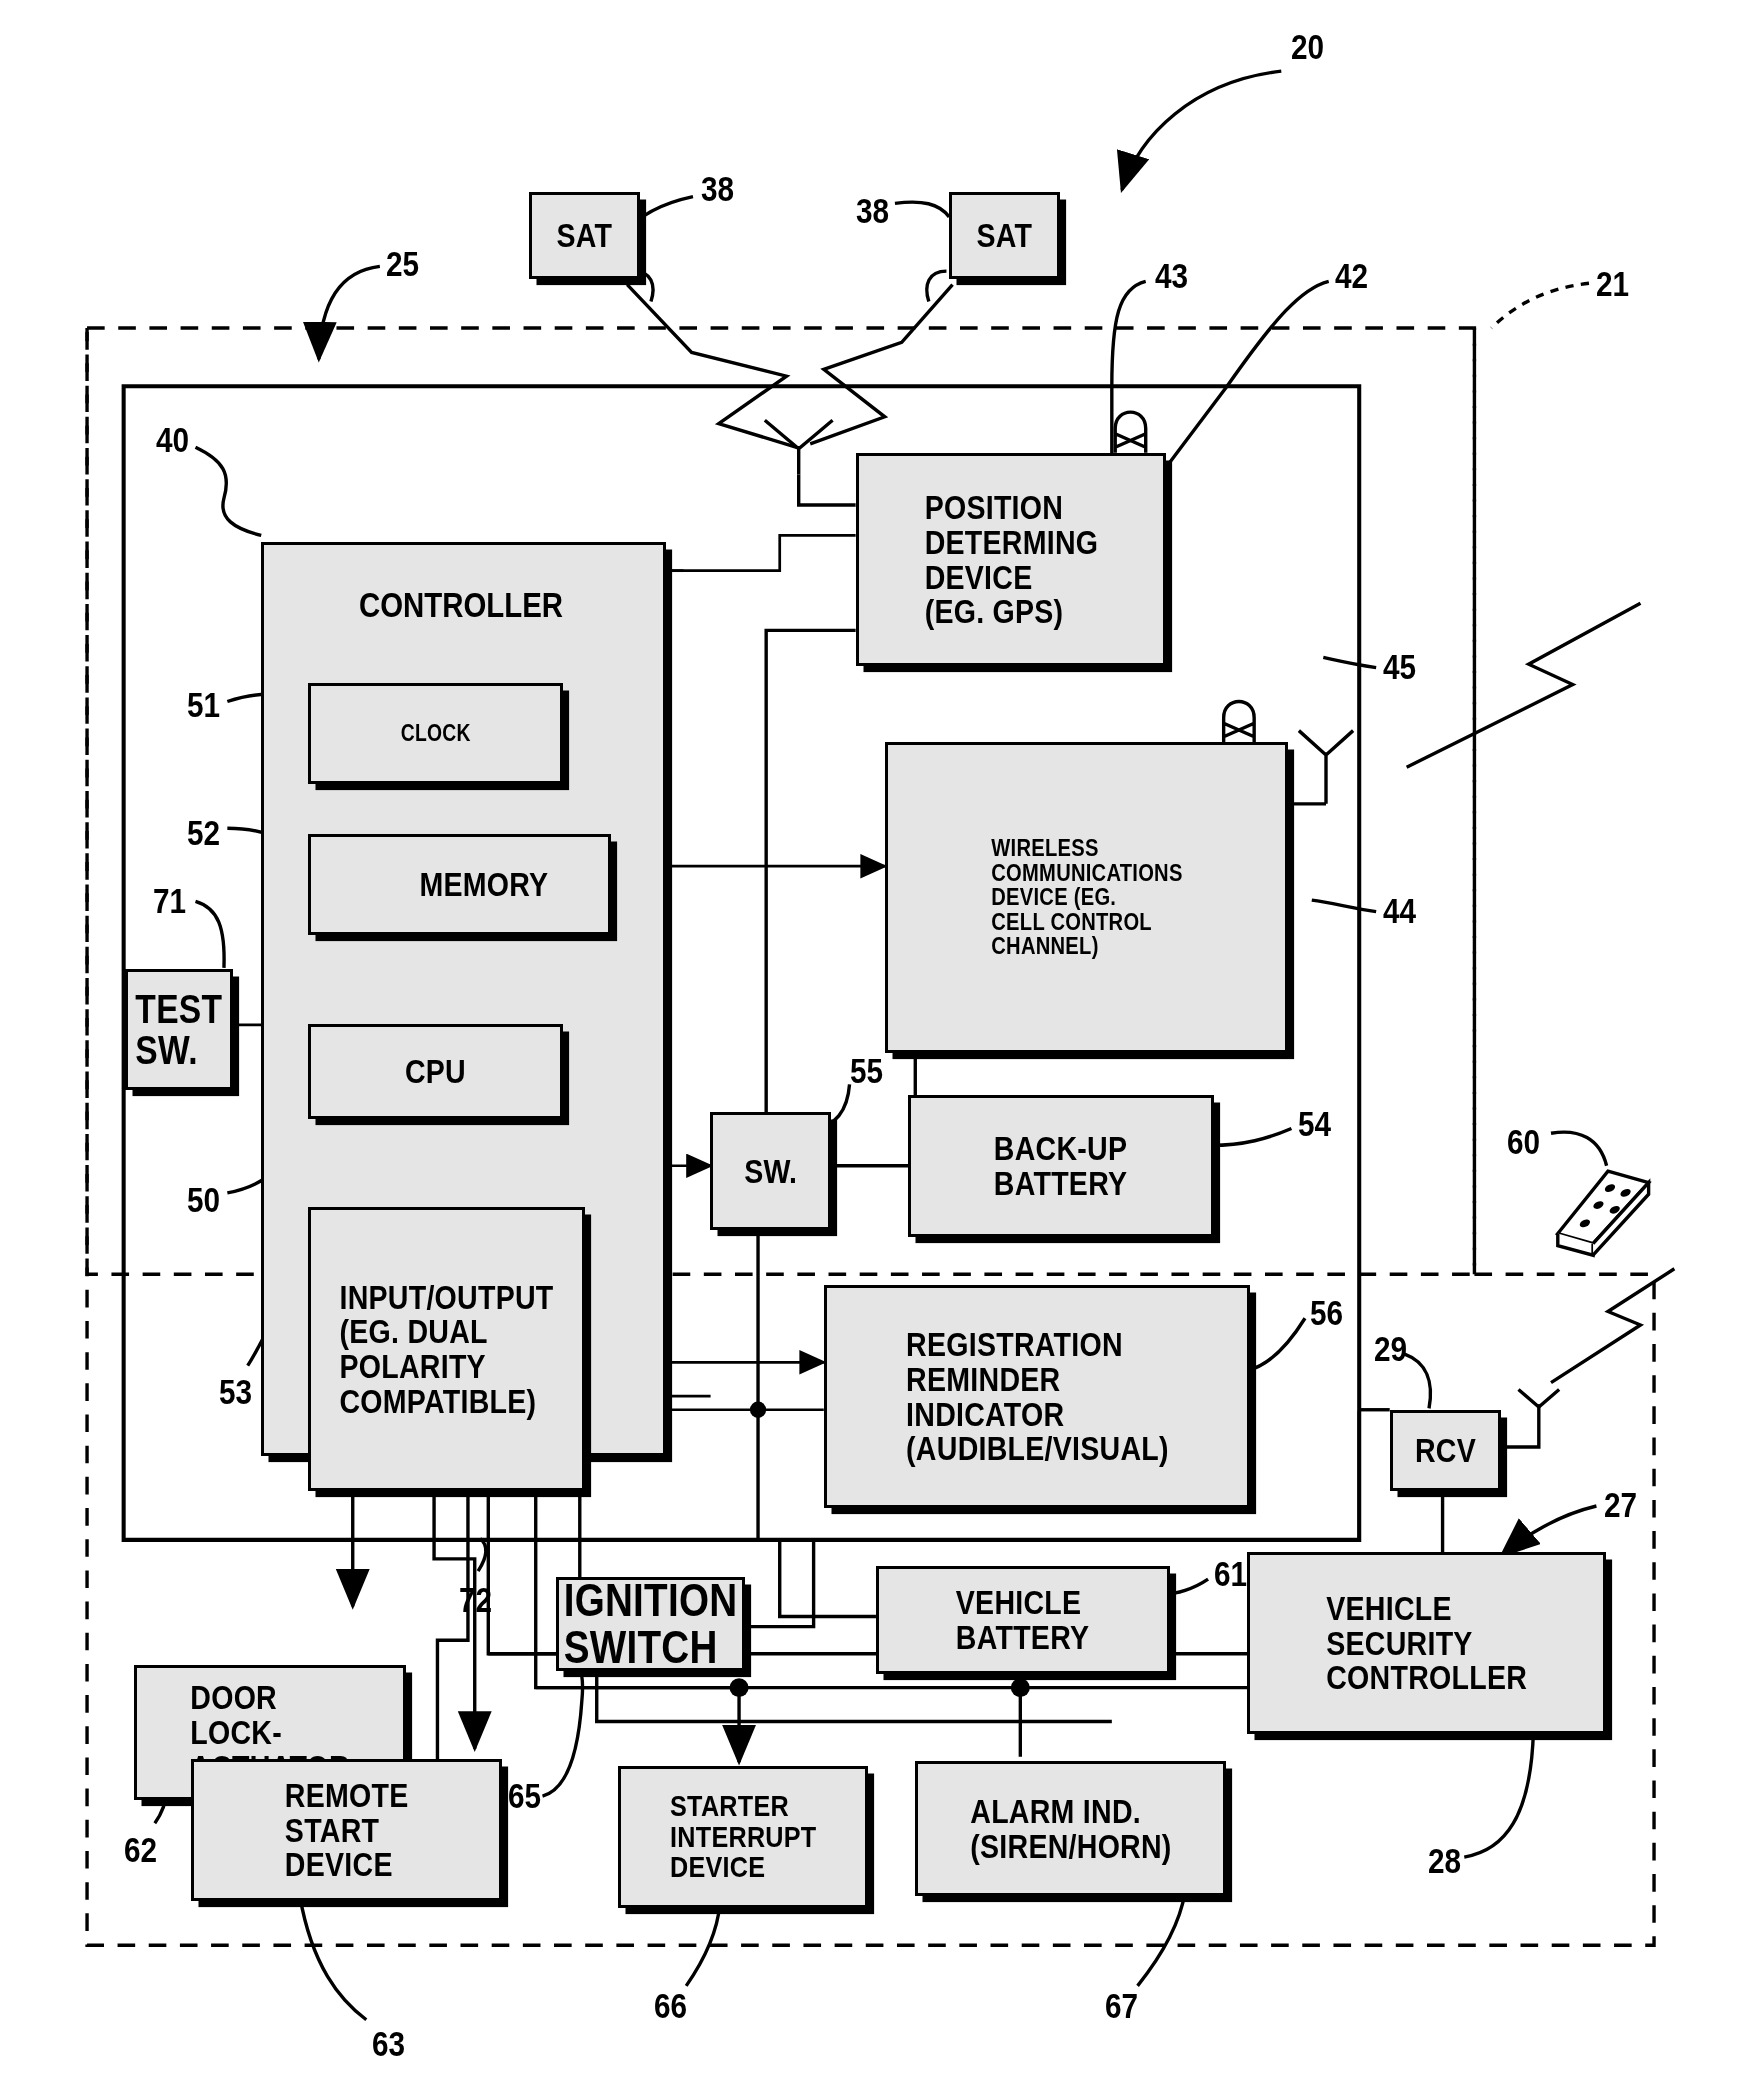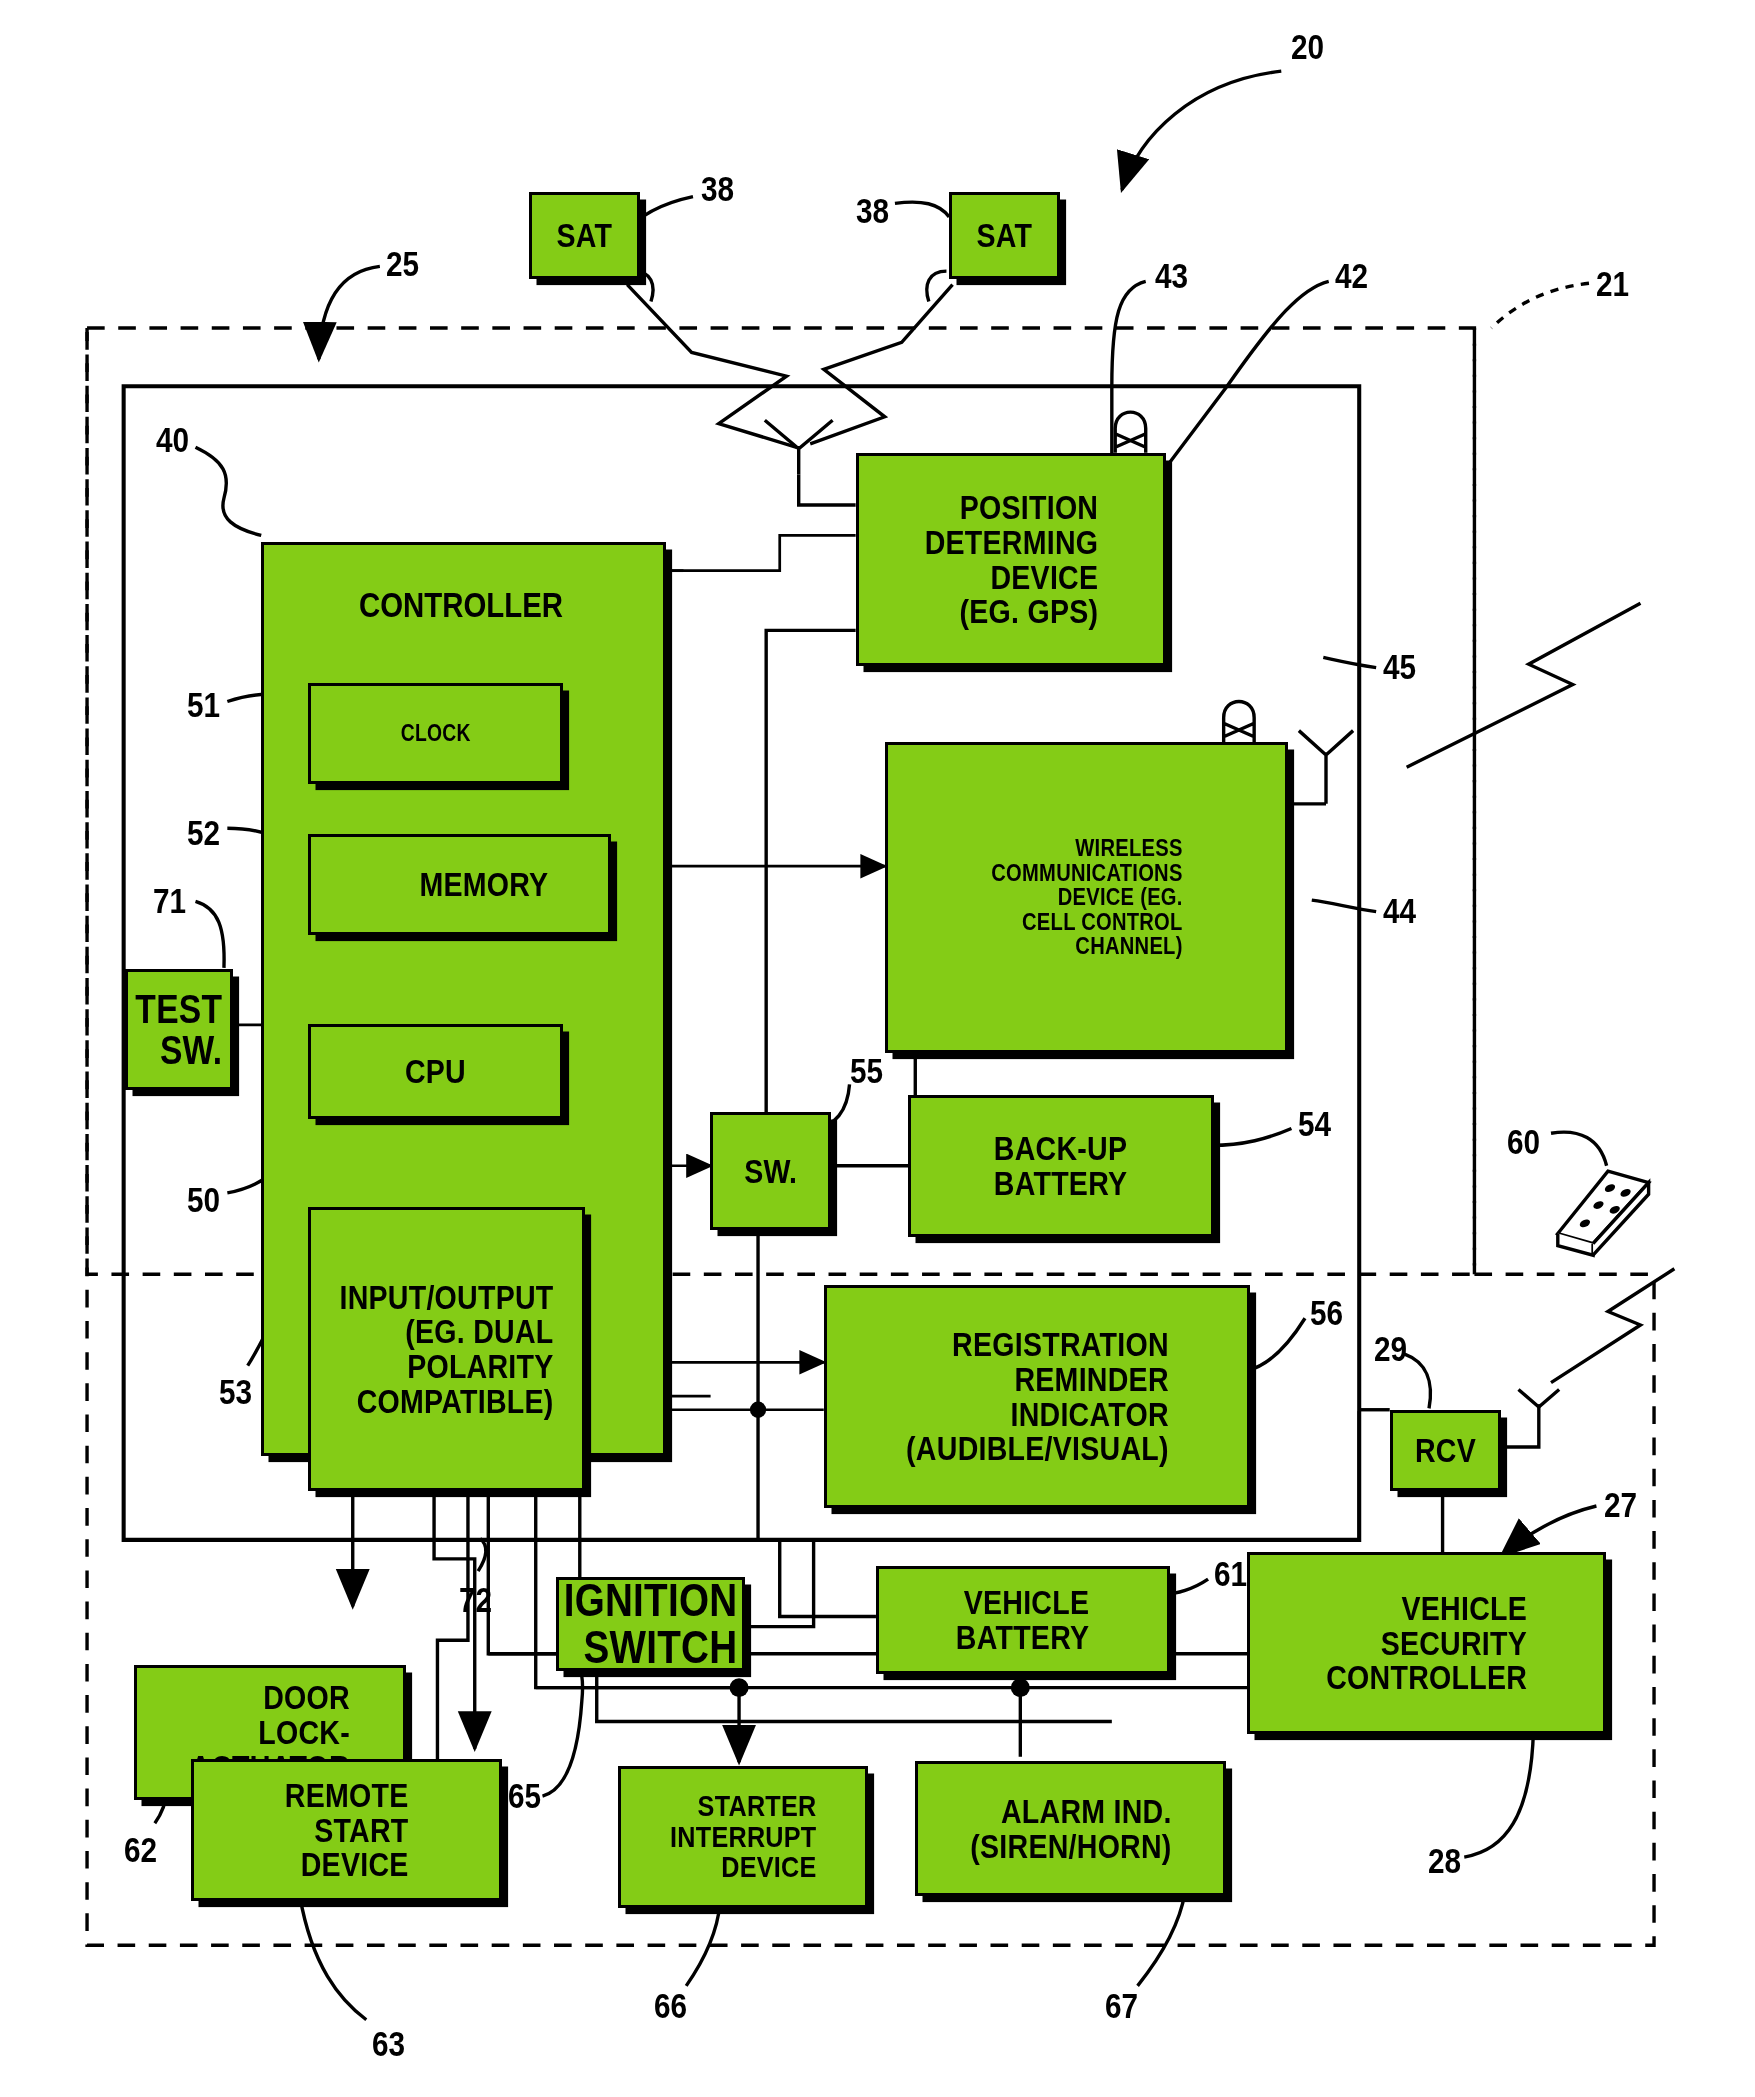--- a/index.html
+++ b/index.html
@@ -1,21 +1,21 @@
 <!DOCTYPE html>
 <html style="font-size:11px"><head>
 <meta charset="utf-8">
 <style>
   html,body{margin:0;padding:0;background:#fff;}
   body{font-family:"Liberation Sans", sans-serif;}
   #stage{position:relative;width:1756px;height:2097px;background:#fff;overflow:hidden;}
   svg.layer{position:absolute;left:0;top:0;width:1756px;height:2097px;pointer-events:none;}
-  .box{position:absolute;border:3.4px solid #000;background:#84cc16;
+  .box{position:absolute;border:3.4px solid #000;background:#e5e5e5;
        box-shadow:6.8px 6.8px 0 -0.7px #000;
-       display:flex;align-items:center;justify-content:center;text-align:right;
+       display:flex;align-items:center;justify-content:center;text-align:left;
        font-family:"Liberation Sans Narrow","Liberation Sans",sans-serif;
        font-weight:700;color:#000;line-height:1.02;letter-spacing:0.3px;}
   .box span{display:block;padding:0 4.1px;transform:scaleX(.84);}
   .refnum{position:absolute;font-family:"Liberation Sans Narrow","Liberation Sans",sans-serif;
           font-weight:700;font-size:35px;color:#000;transform:scaleX(.85);white-space:nowrap;}
   .label{position:absolute;font-family:"Liberation Sans Narrow","Liberation Sans",sans-serif;
          font-weight:700;color:#000;text-align:center;line-height:1.05;white-space:pre-line;}
   .label span{display:block;transform:scaleX(.84);}
 </style>
 </head>

